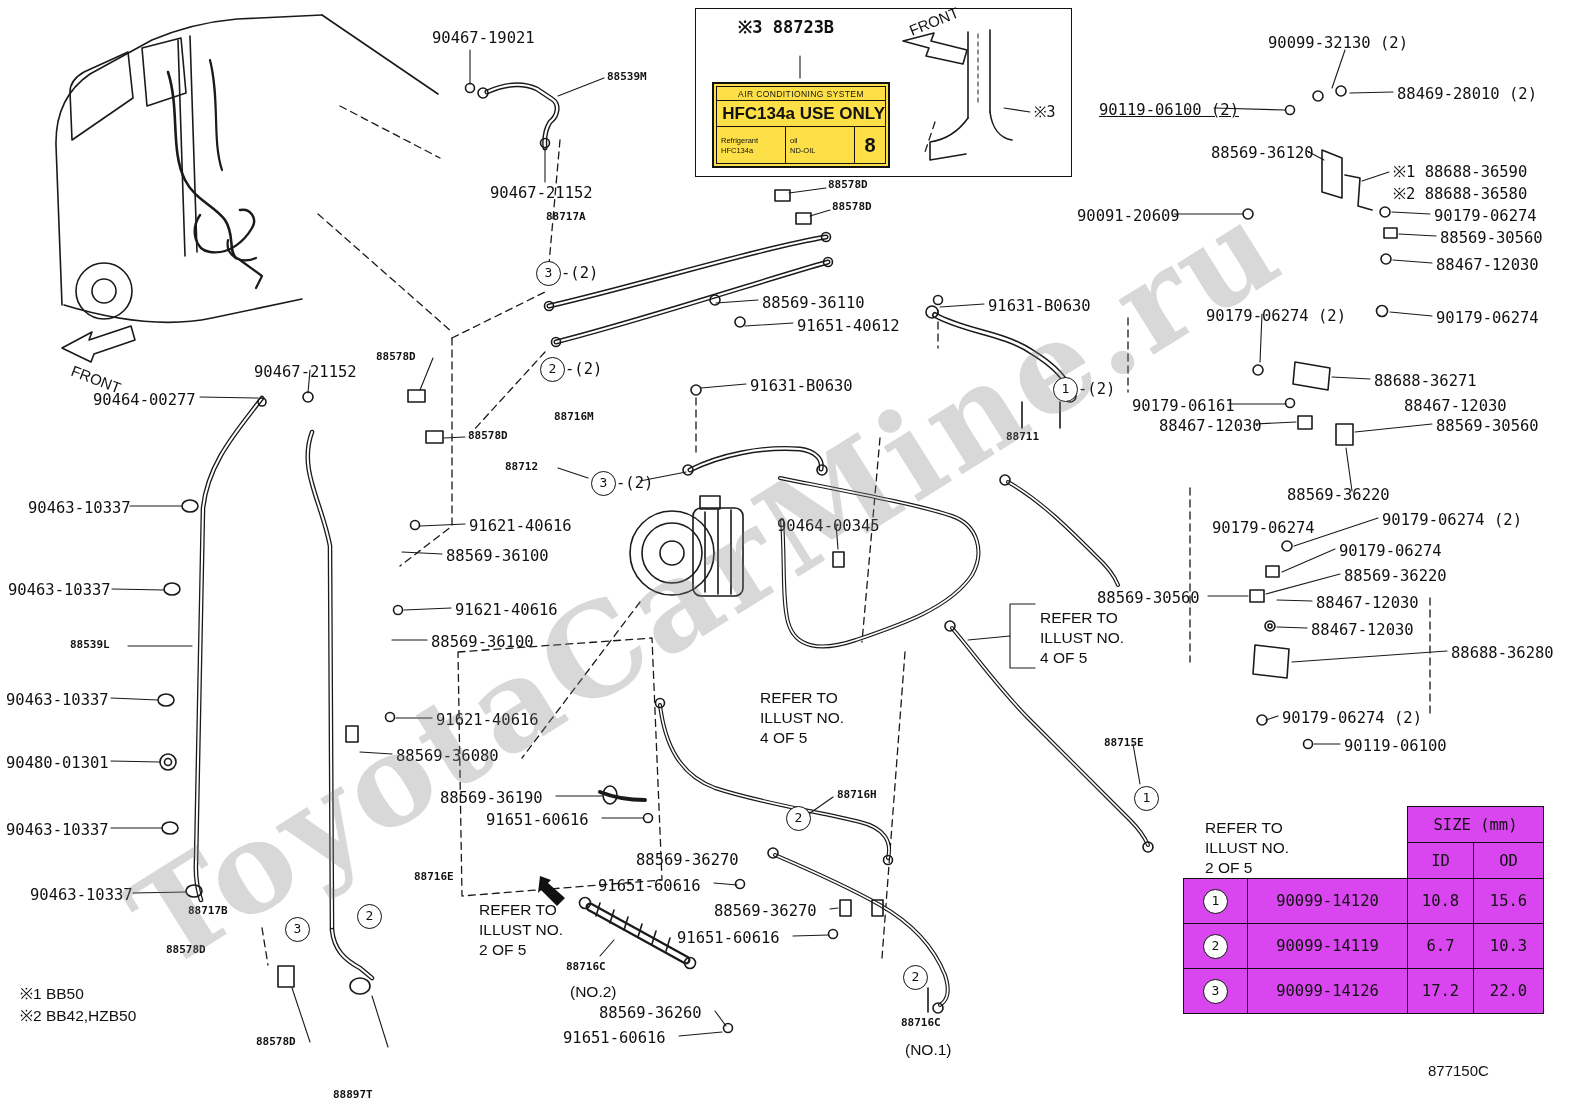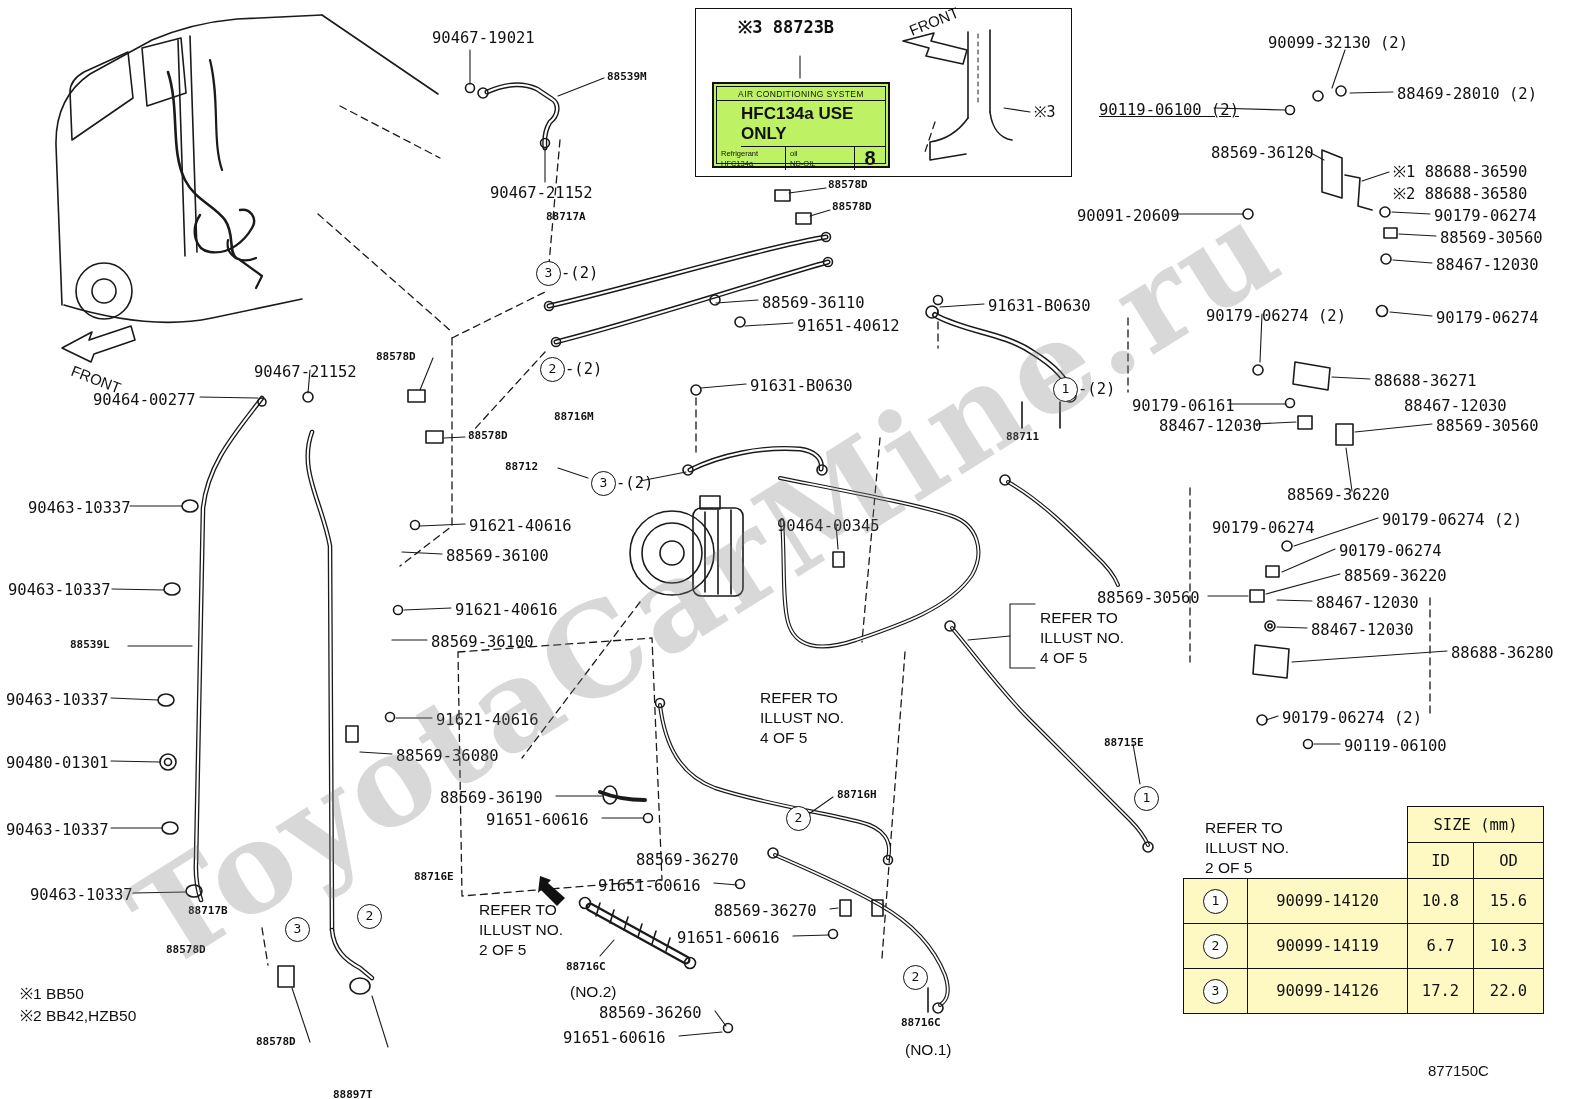--- a/index.html
+++ b/index.html
@@ -13,35 +13,35 @@
   .lbl.sans{font-family:"Liberation Sans",sans-serif;}
   .circ{display:inline-block;width:23px;height:23px;border:1.7px solid #111;border-radius:50%;
         text-align:center;line-height:22px;font-size:13px;background:#fff;vertical-align:middle;}
   
   #callout-box{position:absolute;left:695px;top:8px;width:375px;height:167px;
                border:1.6px solid #111;z-index:3;background:transparent;}
   #callout-title{position:absolute;left:42px;top:6px;font:bold 17px "DejaVu Sans Mono",monospace;}
   #pillar-note{position:absolute;left:338px;top:92px;font:15px "DejaVu Sans Mono",monospace;}
   
   #ac-plate{position:absolute;left:712px;top:82px;width:178px;height:86px;border:2.2px solid #111;
-            background:#bef264;padding:2px;box-sizing:border-box;z-index:4;}
+            background:#fde047;padding:2px;box-sizing:border-box;z-index:4;}
   #ac-inner{border:1.2px solid #111;height:100%;display:flex;flex-direction:column;box-sizing:border-box;}
   #ac-head{font:8.5px "Liberation Sans",sans-serif;text-align:center;border-bottom:1.2px solid #111;
            padding:2px 0 1px;letter-spacing:.4px;}
-  #ac-main{font:bold 17px "Liberation Sans",sans-serif;text-align:left;padding:3px 0 2px;
-           border-bottom:1.2px solid #111;margin-left:24px;}
+  #ac-main{font:bold 17px "Liberation Sans",sans-serif;text-align:right;padding:3px 0 2px;
+           border-bottom:1.2px solid #111;}
   #ac-bottom{flex:1;display:flex;}
   .ac-cell{flex:1;border-right:1.2px solid #111;font:7.5px "Liberation Sans",sans-serif;
            display:flex;flex-direction:column;justify-content:center;padding-left:4px;gap:1px;}
   #ac-eight{width:30px;display:flex;align-items:center;justify-content:center;
             font:bold 20px "Liberation Sans",sans-serif;}
   
   #size-table{position:absolute;left:1183px;top:806px;border-collapse:collapse;
               font:15.5px "DejaVu Sans Mono",monospace;z-index:4;background:transparent;}
-  #size-table td{border:1.4px solid #111;text-align:center;padding:0 5px;height:44px;background:#fef9c3;}
+  #size-table td{border:1.4px solid #111;text-align:center;padding:0 5px;height:44px;background:#d946ef;}
   #size-table tr.hdr td{height:35px;}
   #size-table td.blank{border:none;background:transparent;}
   #diagram-code{position:absolute;left:1428px;top:1062px;font:15px "Liberation Sans",sans-serif;z-index:4;}
   #watermark{position:absolute;left:105px;top:872px;transform:rotate(-32deg);transform-origin:0 0;
              font:bold 125px "DejaVu Serif",serif;color:rgba(125,125,125,0.30);letter-spacing:4px;
              white-space:nowrap;z-index:6;pointer-events:none;}
 </style>
 </head>
 <body>
 

